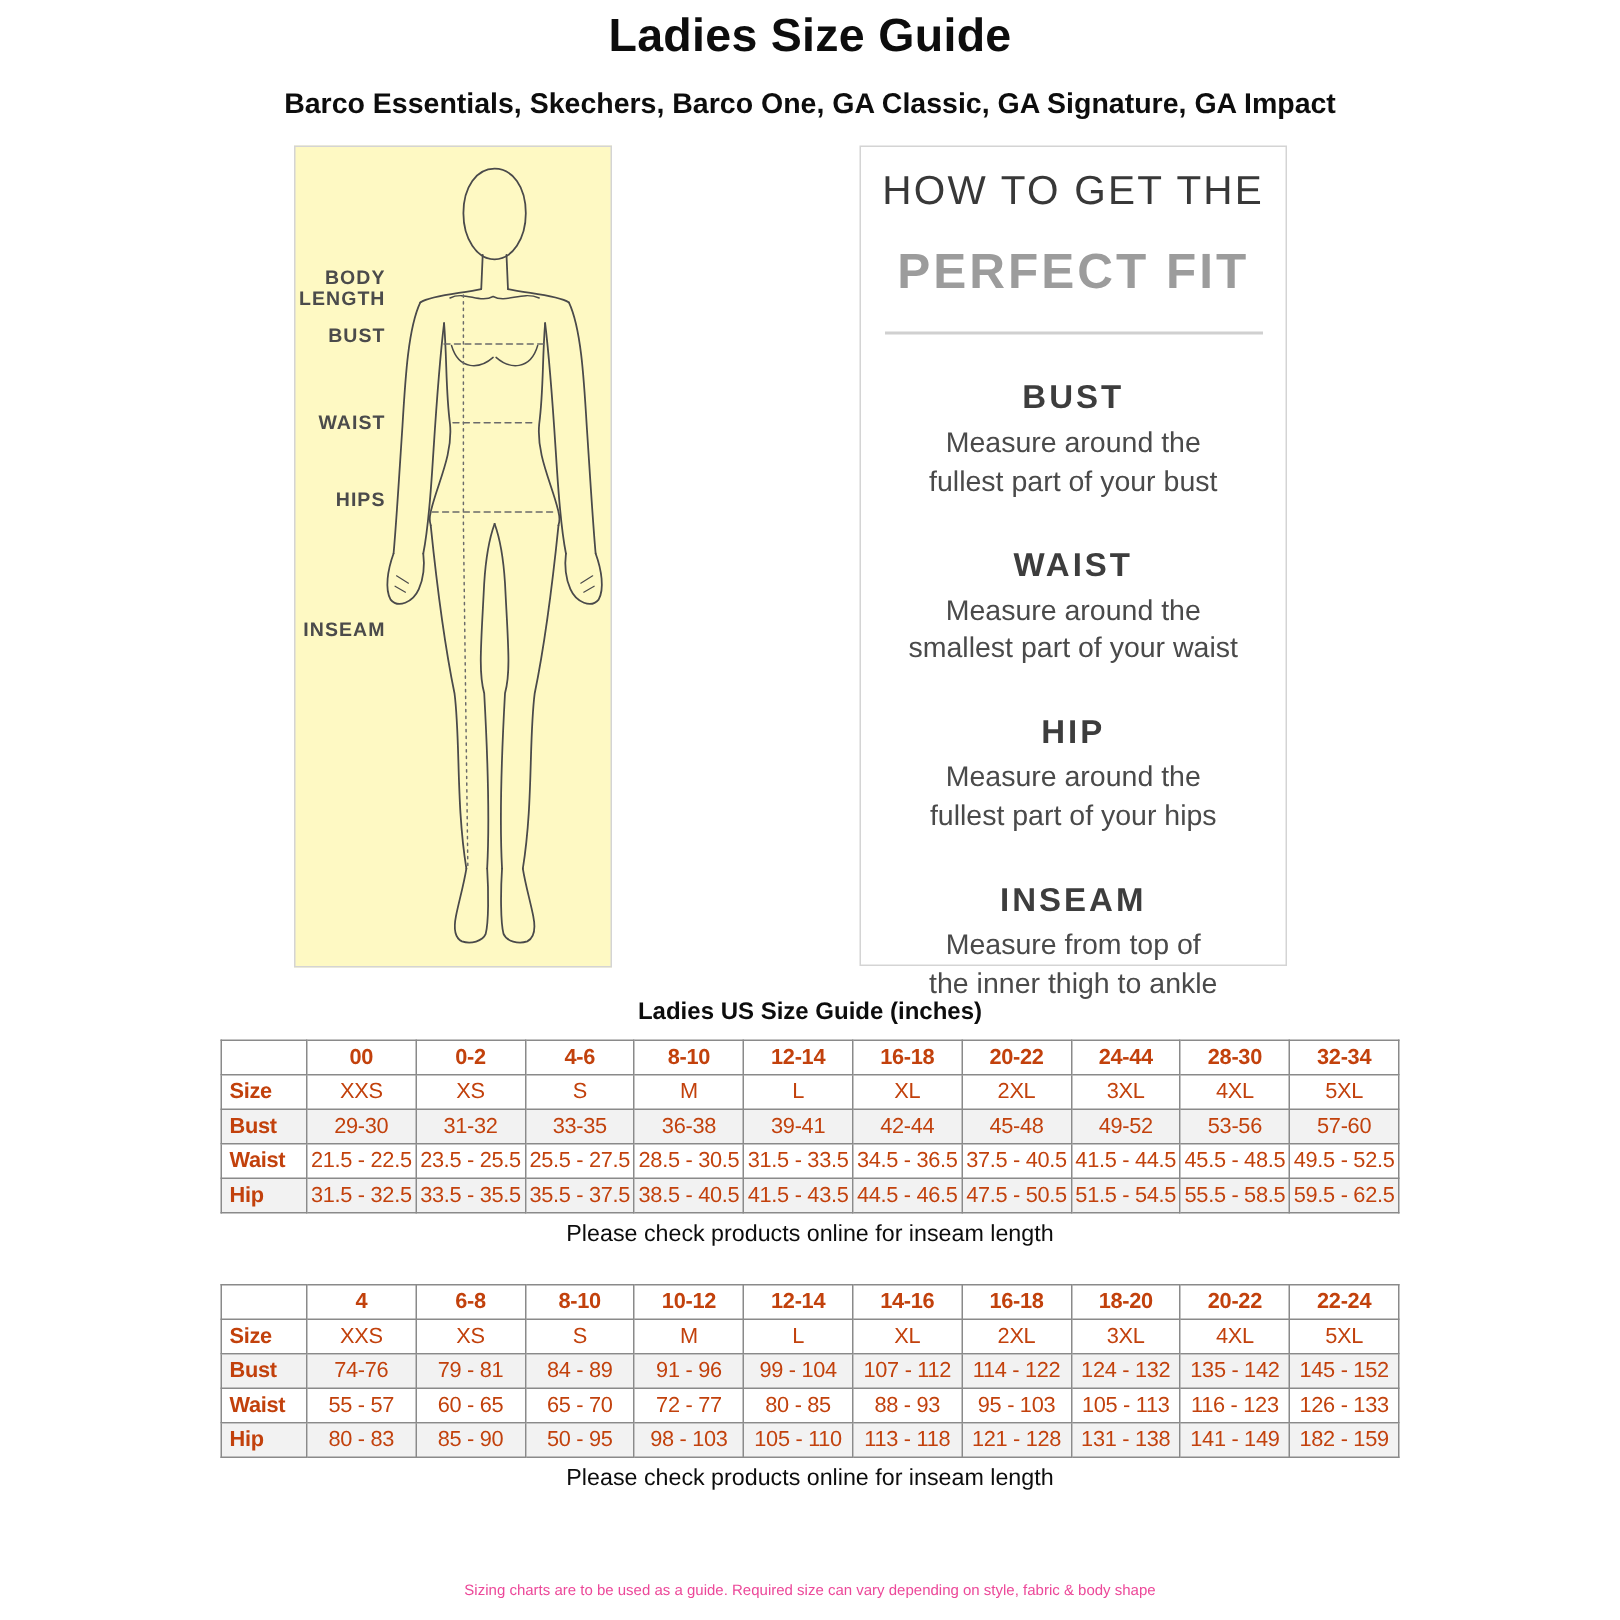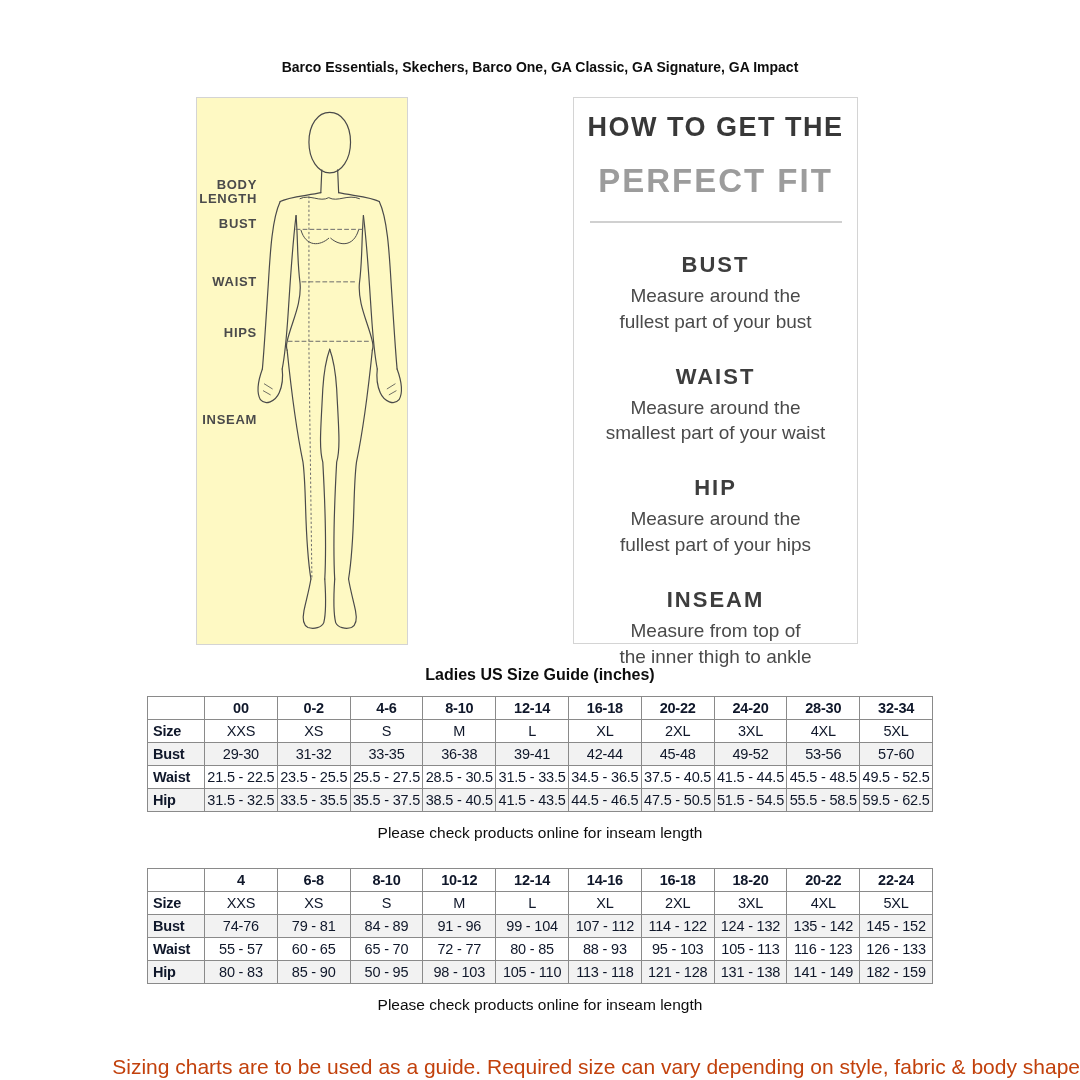--- a/index.html
+++ b/index.html
@@ -6,21 +6,21 @@
   .page{
     position:relative;width:1080px;height:1080px;background:#ffffff;
     font-family:"Liberation Sans", sans-serif;color:#111;overflow:hidden;
   }
   .page-title{
     position:absolute;top:6px;left:0;width:100%;text-align:center;
     font-size:31px;font-weight:bold;color:#0d0d0d;letter-spacing:0.2px;
   }
   .page-subtitle{
     position:absolute;top:59px;left:0;width:100%;text-align:center;
-    font-size:14px;font-weight:bold;color:#0d0d0d;
+    font-size:19px;font-weight:bold;color:#0d0d0d;
   }
 
   
   .figure-panel{
     position:absolute;left:196px;top:97px;width:212px;height:548px;
     border:1px solid #d4d4d4;box-sizing:border-box;background:#fef9c3;
   }
   .figure-svg{position:absolute;left:0;top:0;width:100%;height:100%;}
   .figure-label{
     position:absolute;right:150px;text-align:right;white-space:pre-line;
@@ -31,21 +31,21 @@
   .lbl-waist{top:177px;}
   .lbl-hips{top:228px;}
   .lbl-inseam{top:315px;}
 
   
   .fit-panel{
     position:absolute;left:573px;top:97px;width:285px;height:547px;
     border:1px solid #d4d4d4;box-sizing:border-box;background:#fff;text-align:center;
   }
   .fit-heading-1{
-    margin-top:14px;font-size:27px;font-weight:bold;color:#383838;letter-spacing:1.5px;
+    margin-top:14px;font-size:27px;font-weight:normal;color:#383838;letter-spacing:1.5px;
   }
   .fit-heading-2{
     margin-top:19px;font-size:33px;font-weight:bold;color:#9c9c9c;letter-spacing:2px;
   }
   .fit-divider{
     width:252px;margin:21px auto 0;border:none;border-top:2px solid #d0d0d0;
   }
   .fit-section{margin-top:29px;}
   .fit-section h3{
     margin:0 0 5px 0;font-size:22px;font-weight:bold;color:#3d3d3d;letter-spacing:2px;
@@ -53,43 +53,44 @@
   .fit-section p{
     margin:0;font-size:19px;color:#4a4a4a;line-height:1.36;white-space:pre-line;
   }
 
   
   .table-section{position:absolute;left:0;width:100%;text-align:center;}
   .us-section{top:666px;}
   .au-section{top:856px;}
   .table-title{font-size:16px;font-weight:bold;color:#0d0d0d;margin:0 0 9px 0;}
   table.size-table{
-    width:786px;margin:12px auto;border-collapse:collapse;table-layout:fixed;
-    font-size:14.5px;letter-spacing:-0.2px;color:#0f172a;
+    width:786px;margin:0 auto;border-collapse:collapse;table-layout:fixed;
+    font-size:14.5px;letter-spacing:-0.2px;color:#c2410c;
   }
   table.size-table col.label-col{width:57px;}
   table.size-table th, table.size-table td{
     border:1px solid #8a8a8a;height:22px;padding:0 1px;text-align:center;
     overflow:hidden;white-space:nowrap;
   }
   table.size-table thead th{font-weight:bold;}
   table.size-table tbody th{font-weight:bold;text-align:left;padding-left:5px;}
   table.size-table tr.shade th, table.size-table tr.shade td{background:#f2f2f2;}
   .table-note{font-size:15.5px;color:#0d0d0d;margin-top:5px;}
 
   .footer-note{
-    position:absolute;top:1055px;left:0;width:100%;text-align:right;
-    font-size:21px;color:#c2410c;
+    position:absolute;top:1055px;left:0;width:100%;text-align:center;
+    font-size:10px;color:#ec4899;
   }
 </style>
 </head>
 <body>
 
 <div class="page">
 
+  <div class="page-title">Ladies Size Guide</div>
   <div class="page-subtitle">Barco Essentials, Skechers, Barco One, GA Classic, GA Signature, GA Impact</div>
 
   <div class="figure-panel">
     <svg class="figure-svg" viewBox="0 0 212 548" fill="none" stroke="#4a4a4a" stroke-width="1.2" stroke-linecap="round" stroke-linejoin="round">
 
       <path d="M134,13 C146,13 155,25 155,43 C155,60 146,74 134,74 C122,74 113,60 113,43 C113,25 122,13 134,13 Z"></path>
 
       <path d="M126,71 L125,94"></path>
       <path d="M142,71 L143,94"></path>
 
@@ -181,21 +182,21 @@
         <thead>
           <tr>
             <th></th>
             <th>00</th>
             <th>0-2</th>
             <th>4-6</th>
             <th>8-10</th>
             <th>12-14</th>
             <th>16-18</th>
             <th>20-22</th>
-            <th>24-20</th>
+            <th>24-44</th>
             <th>28-30</th>
             <th>32-34</th>
           </tr>
         </thead>
         <tbody>
           <tr>
             <th>Size</th>
             <td>XXS</td>
             <td>XS</td>
             <td>S</td>

